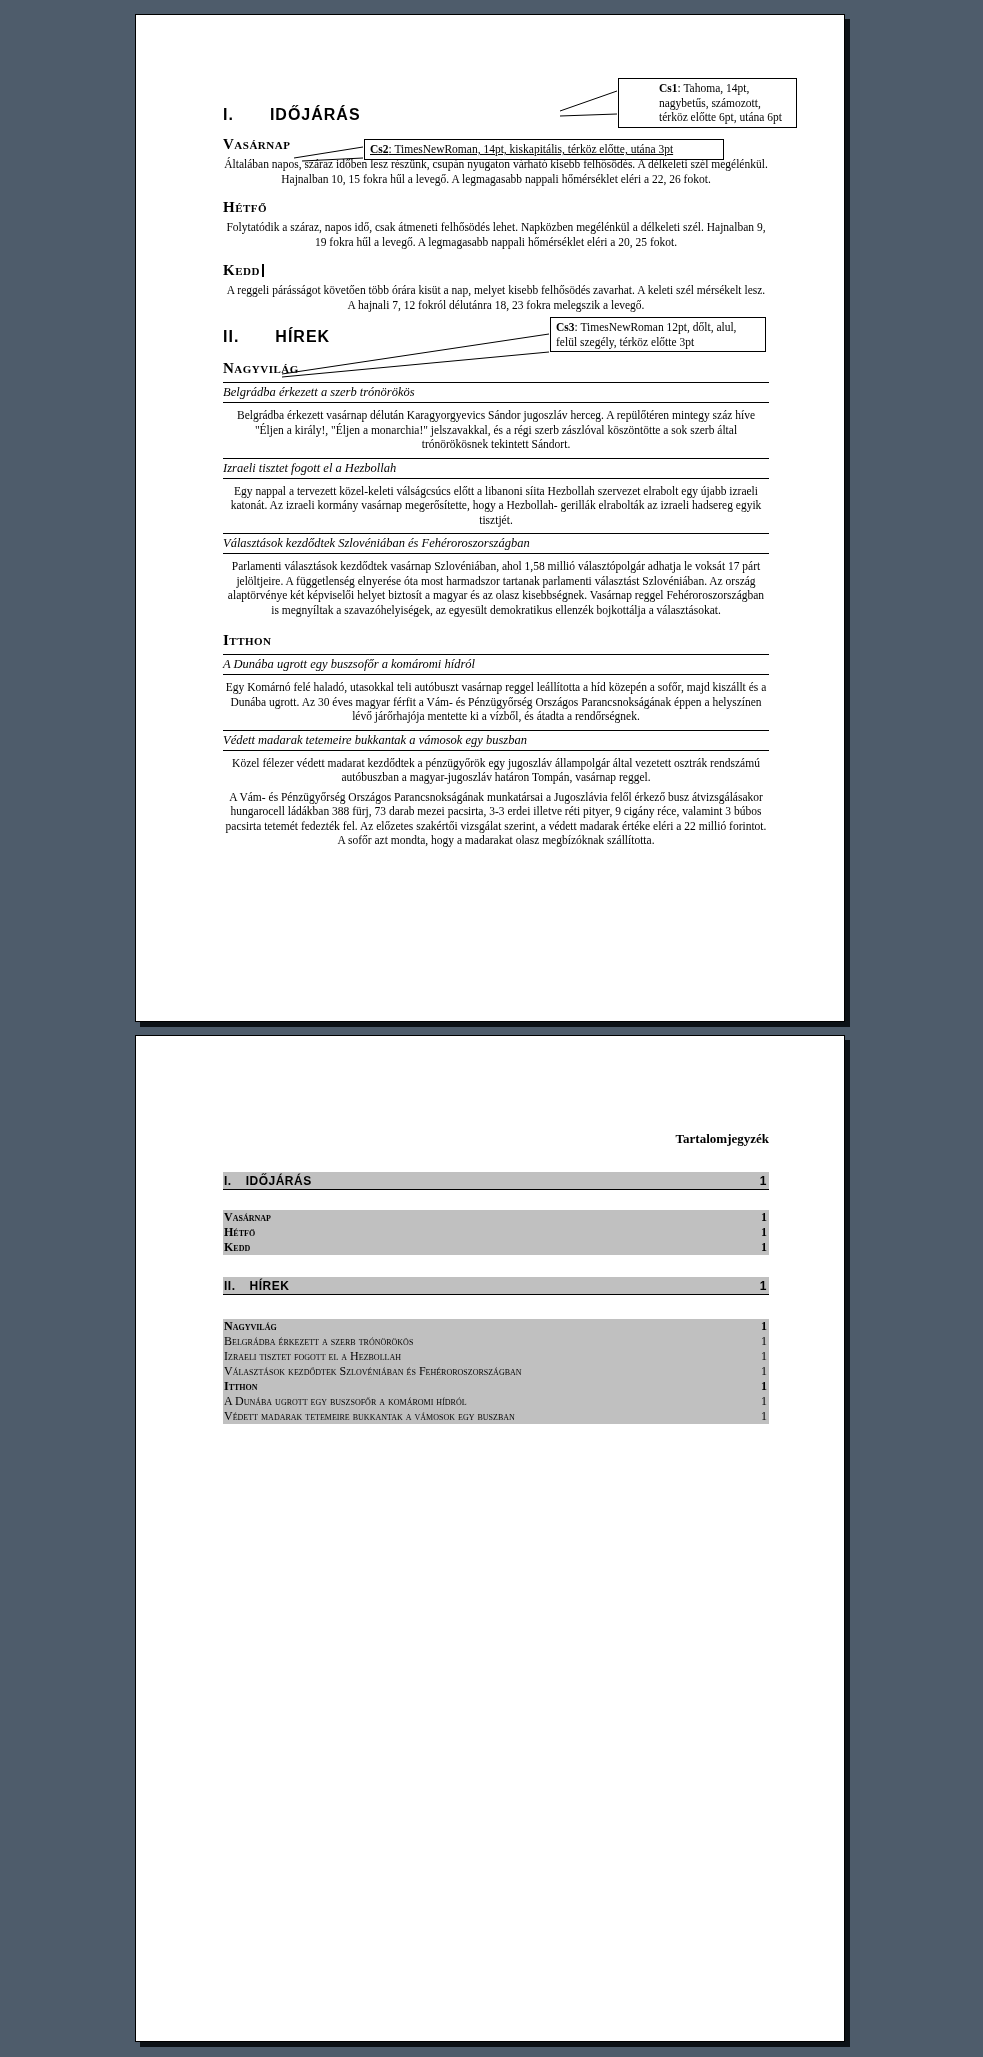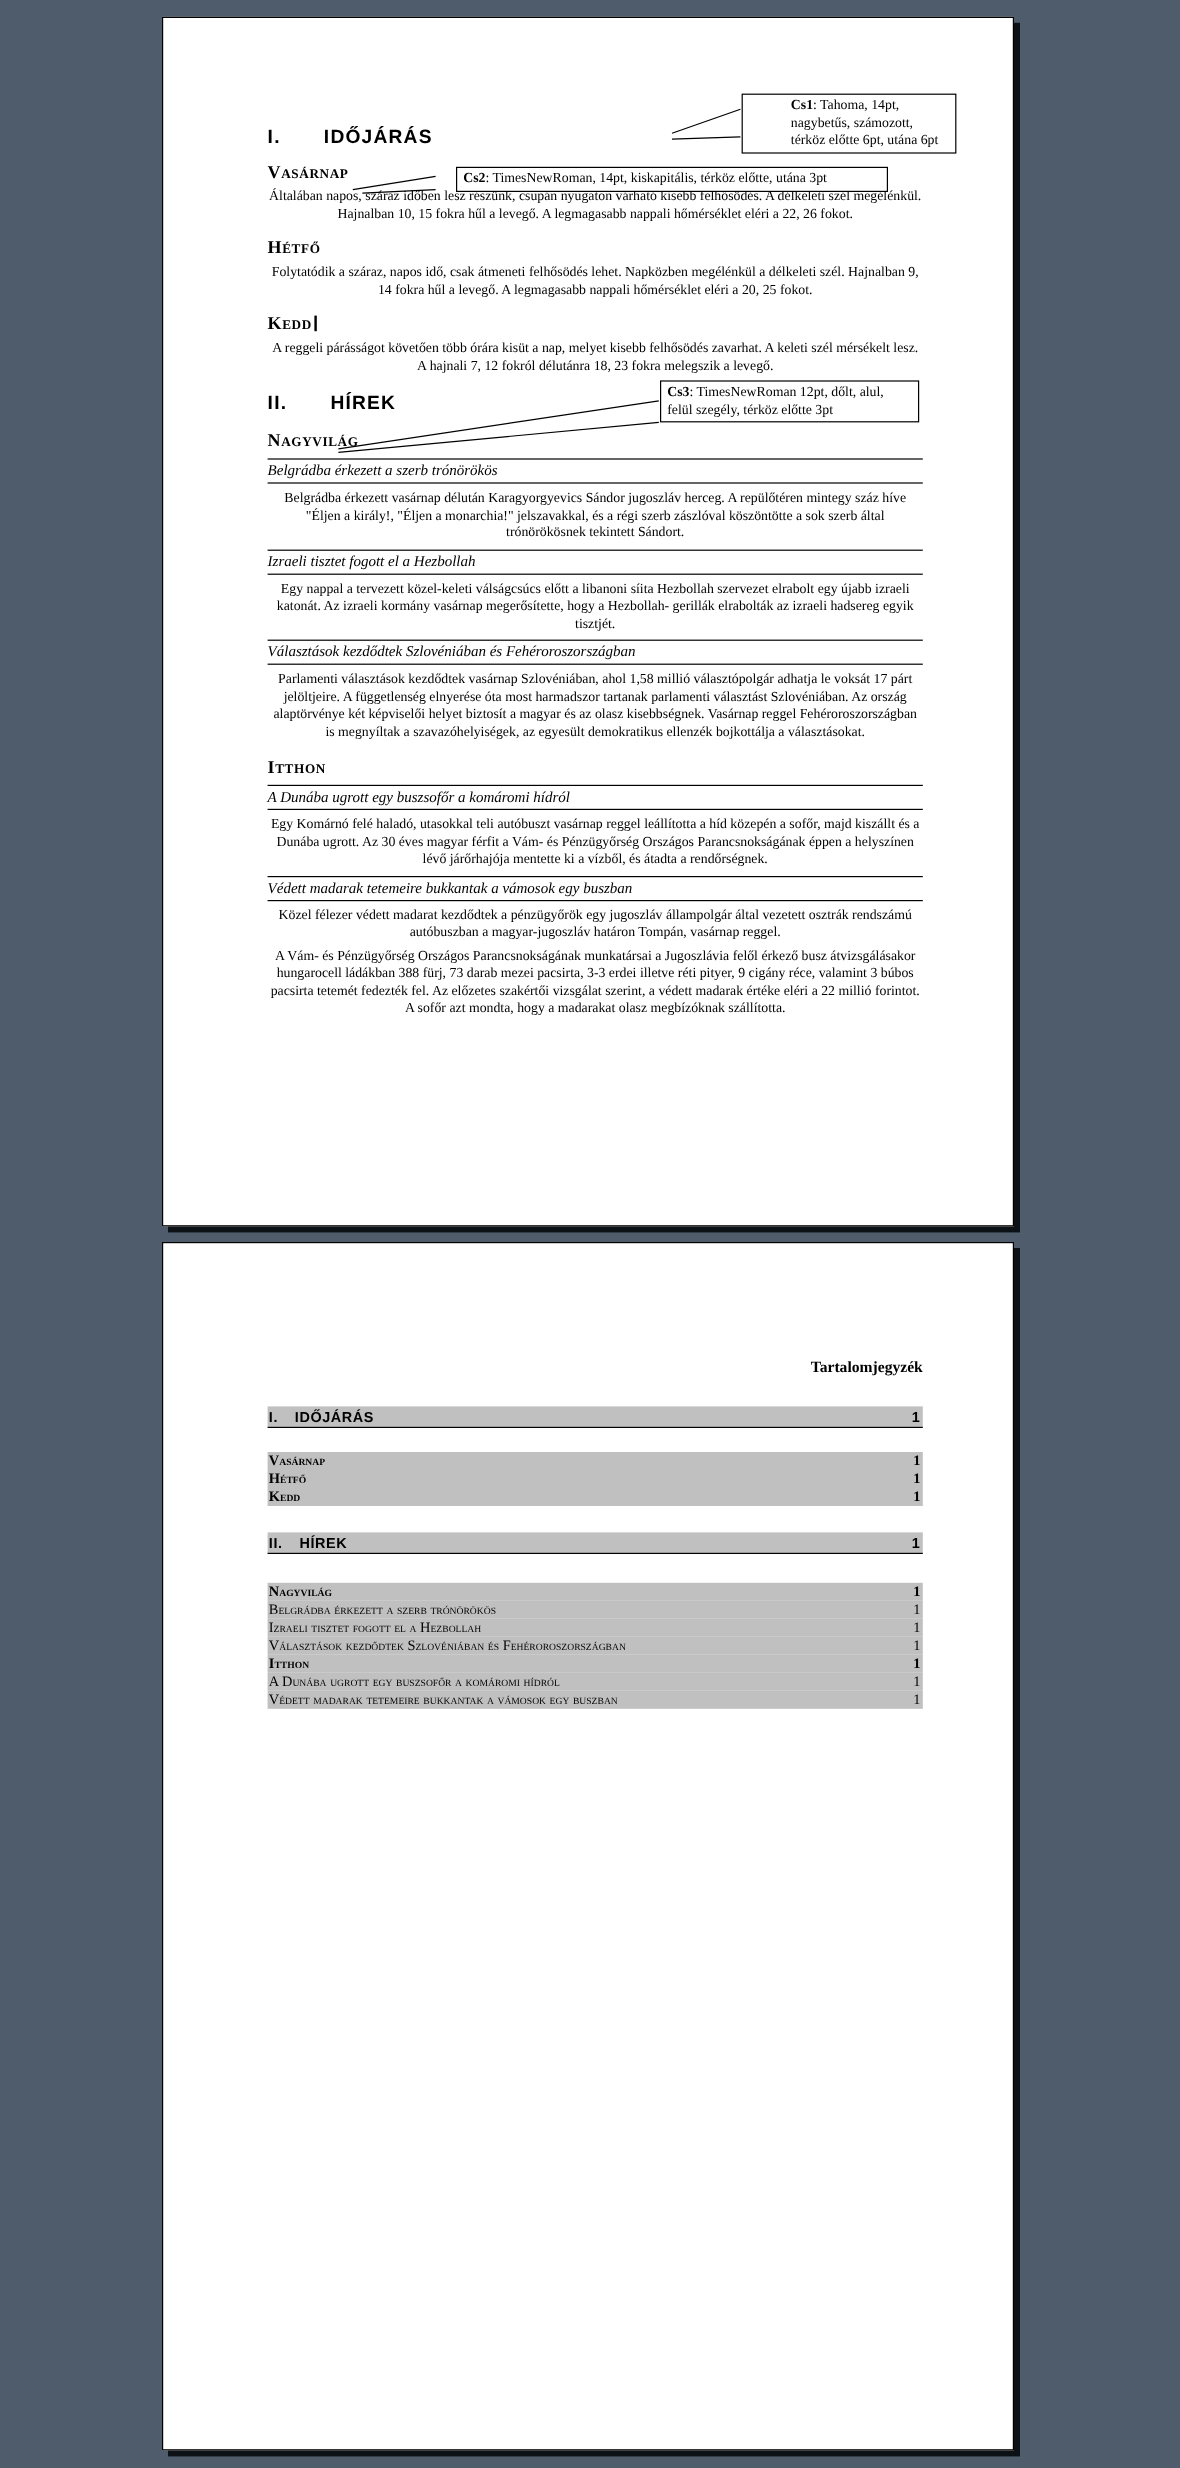--- a/index.html
+++ b/index.html
@@ -59,21 +59,21 @@
   }
 
   
   .callout{
     position:absolute;background:#fff;border:1px solid #000;
     font-size:11.5px;line-height:14.5px;padding:2px 5px;
     font-family:"Liberation Serif",serif;z-index:3;
   }
   .callout b{font-weight:bold;}
   #cs1{left:482px;top:63px;width:132px;padding-left:40px;}
-  #cs2{left:244px;top:124px;width:348px;}
+  #cs2{left:228px;top:124px;width:348px;text-decoration:underline;}
   #cs3{left:414px;top:302px;width:204px;}
   .connector-svg{position:absolute;left:0;top:0;z-index:2;pointer-events:none;}
   .connector-svg line{stroke:#000;stroke-width:1;}
 
   
   .toc-title{
     margin:95px 0 0 0;text-align:right;font-weight:bold;
     font-size:13px;line-height:15px;font-family:"Liberation Serif",serif;
   }
   .toc-block{margin-top:20px;}
@@ -116,21 +116,21 @@
   <div class="callout" id="cs3"><b>Cs3</b><span>: TimesNewRoman 12pt, dőlt, alul, felül szegély, térköz előtte 3pt</span></div>
 
   <div class="content">
 
     <h1 class="sec" id="sec1"><span class="hnum">I.</span><span>IDŐJÁRÁS</span></h1>
 
     <h2 class="day"><span>Vasárnap</span></h2>
     <p class="body">Általában napos, száraz időben lesz részünk, csupán nyugaton várható kisebb felhősödés. A délkeleti szél megélénkül. Hajnalban 10, 15 fokra hűl a levegő. A legmagasabb nappali hőmérséklet eléri a 22, 26 fokot.</p>
 
     <h2 class="day"><span>Hétfő</span></h2>
-    <p class="body">Folytatódik a száraz, napos idő, csak átmeneti felhősödés lehet. Napközben megélénkül a délkeleti szél. Hajnalban 9, 14 fokra hűl a levegő. A legmagasabb nappali hőmérséklet eléri a 20, 25 fokot.</p>
+    <p class="body">Folytatódik a száraz, napos idő, csak átmeneti felhősödés lehet. Napközben megélénkül a délkeleti szél. Hajnalban 9, 19 fokra hűl a levegő. A legmagasabb nappali hőmérséklet eléri a 20, 25 fokot.</p>
 
     <h2 class="day"><span>Kedd</span><span class="caret"></span></h2>
     <p class="body">A reggeli párásságot követően több órára kisüt a nap, melyet kisebb felhősödés zavarhat. A keleti szél mérsékelt lesz. A hajnali 7, 12 fokról délutánra 18, 23 fokra melegszik a levegő.</p>
 
     <h1 class="sec" id="sec2"><span class="hnum">II.</span><span>HÍREK</span></h1>
 
     <h2 class="cat">Nagyvilág</h2>
 
     <div class="headline">Belgrádba érkezett a szerb trónörökös</div>
     <p class="body">Belgrádba érkezett vasárnap délután Karagyorgyevics Sándor jugoszláv herceg. A repülőtéren mintegy száz híve "Éljen a király!, "Éljen a monarchia!" jelszavakkal, és a régi szerb zászlóval köszöntötte a sok szerb által trónörökösnek tekintett Sándort.</p>

